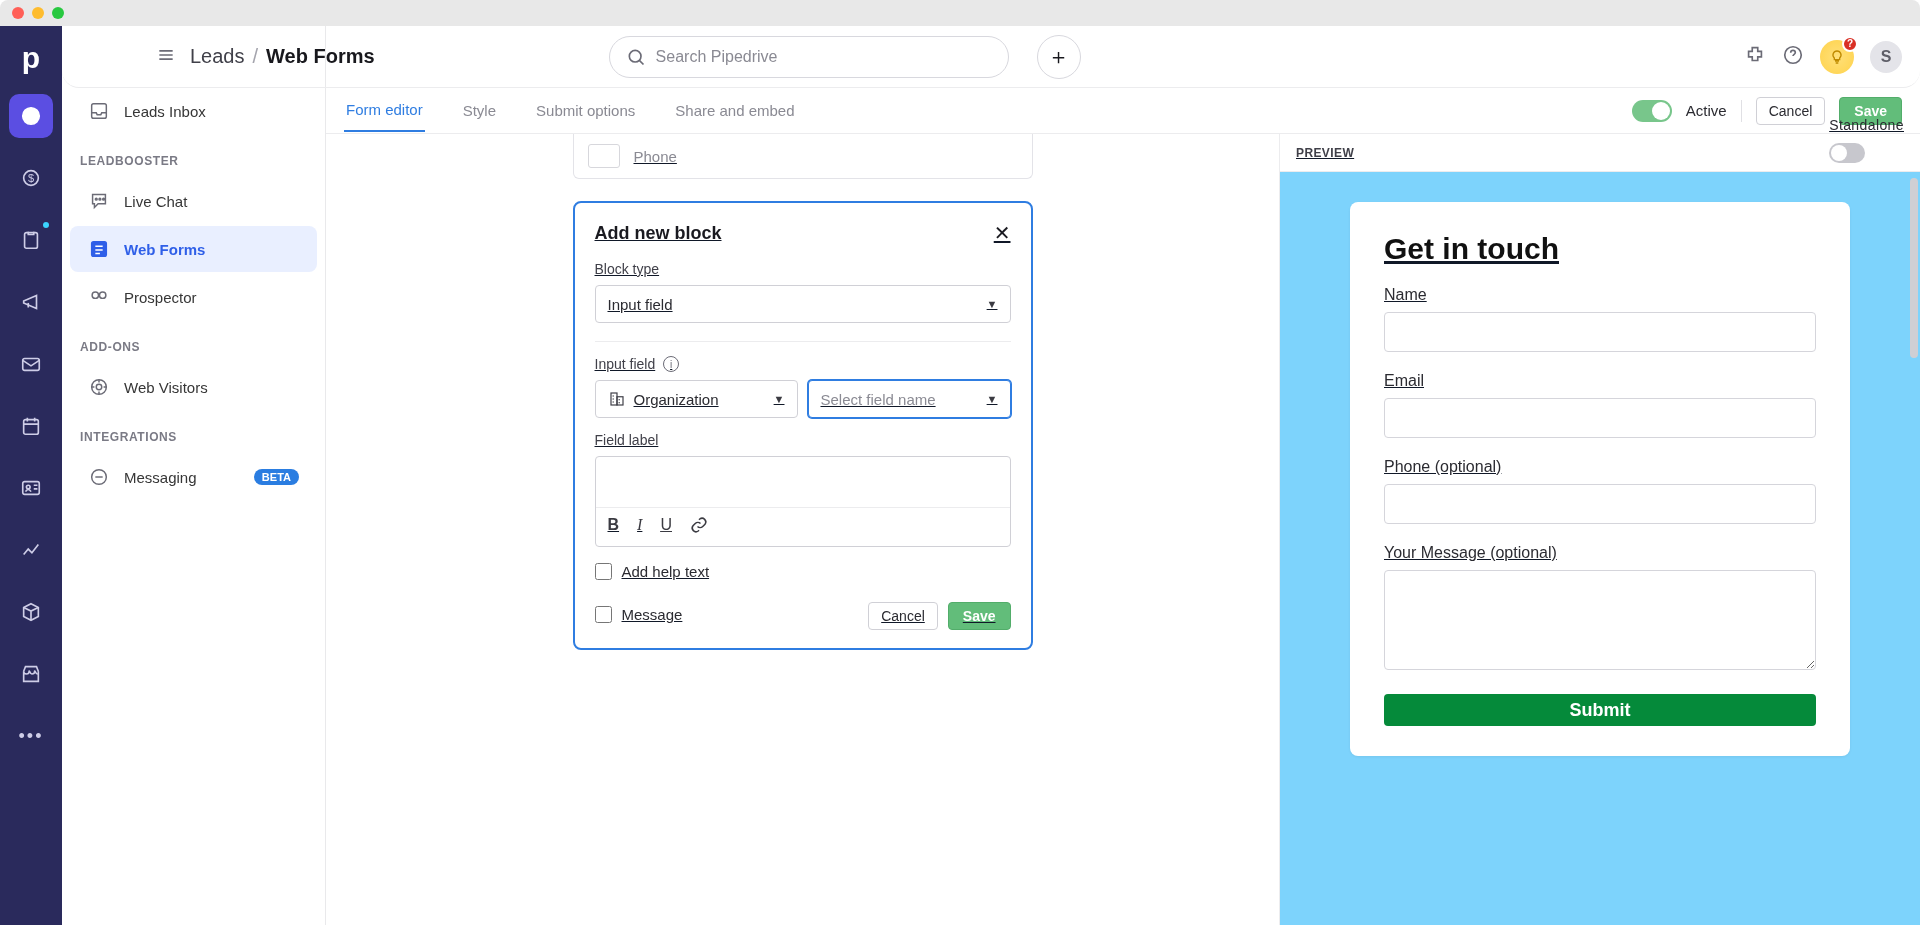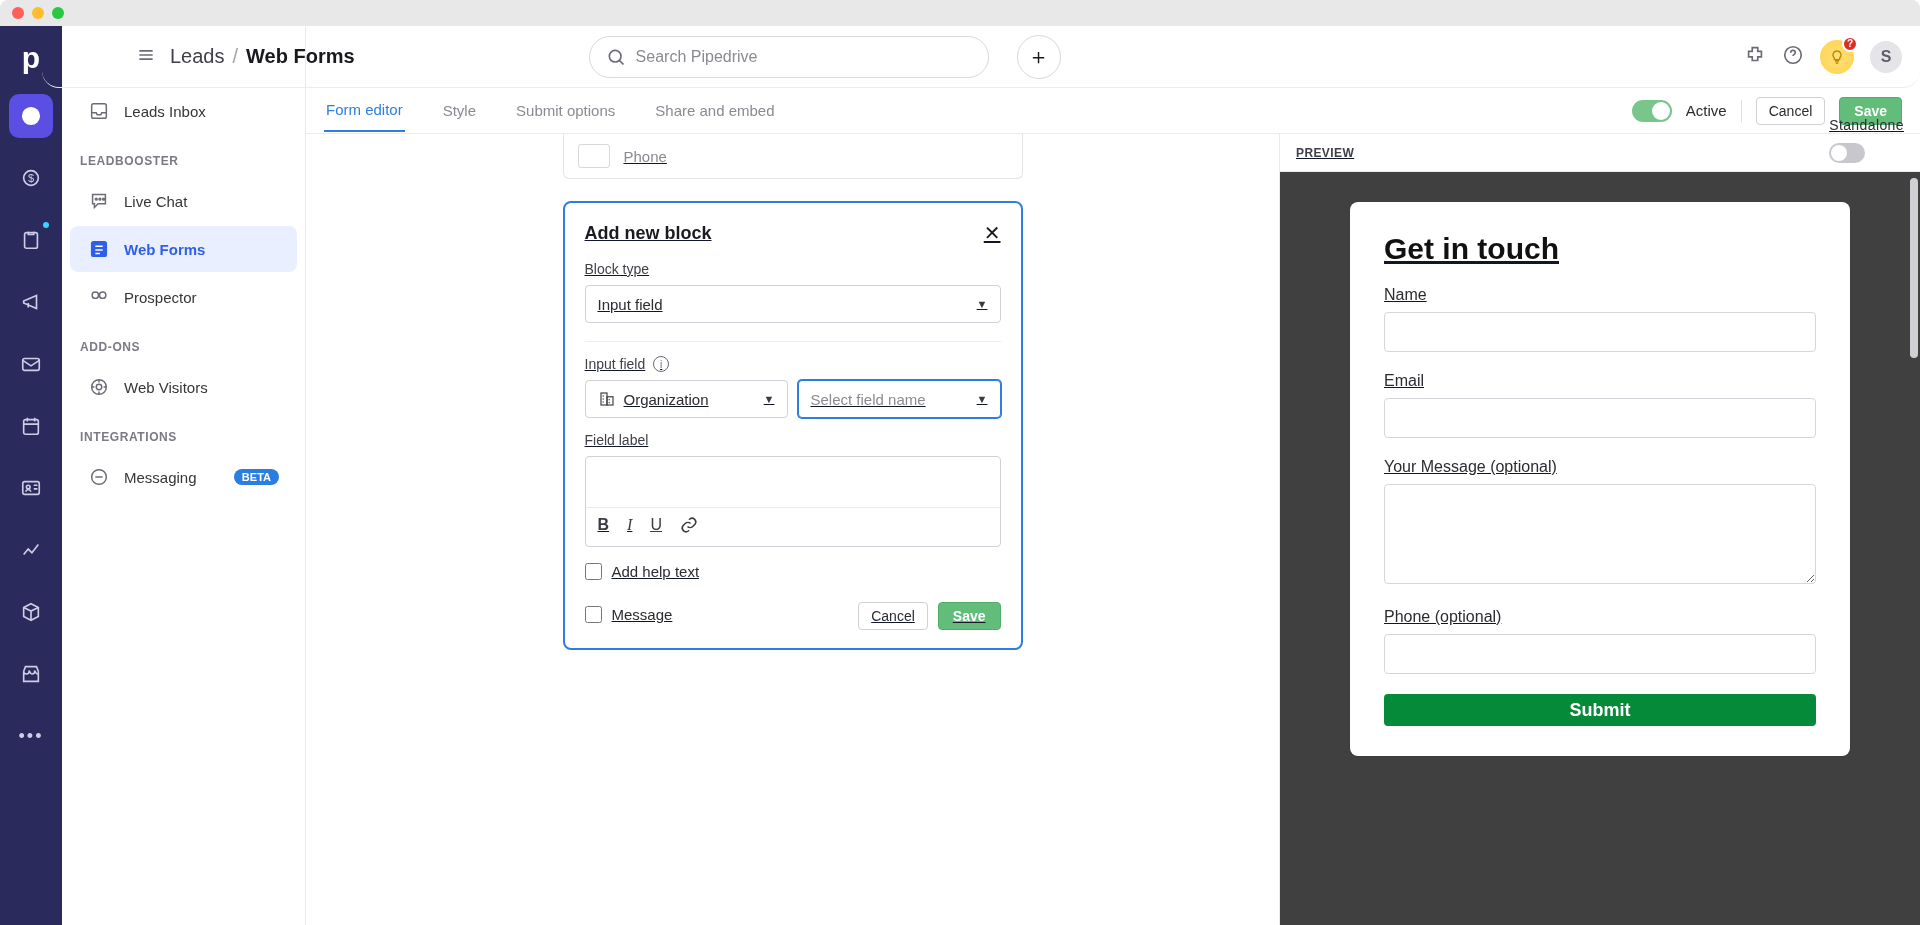--- a/index.html
+++ b/index.html
@@ -22,21 +22,21 @@
   .rail { background:#2a285a; }
   .rail-logo { color:#fff; font-weight:800; font-size:30px; height:36px; display:flex; align-items:center; justify-content:center; width:100%;}
   .rail-btn { width: 44px; height: 44px; display:flex; align-items:center; justify-content:center; border-radius:10px; color: #c8c6e6; position:relative;}
   .rail-btn svg { width:22px; height:22px; stroke:#cecde7; fill:none; stroke-width:1.8;}
   .rail-btn.active { background:#5b4ee4; background:#5847e0; background:#5a4ee0; background:#5b4ee2; background:#5a4ce1; background:#5b4ee2; }
   .rail-btn.active svg { stroke:#fff; fill:#fff;}
   .rail-dot { width:6px;height:6px;border-radius:50%;background:#3bd4ff;position:absolute;top:4px;right:4px;}
   .rail-more {color:#cecde7; font-size:18px; letter-spacing:2px;}
 
   
-  .sidepanel { width: 244px; background:#fff; border-right:1px solid #e9e9eb; flex-shrink:0; padding-top:4px;}
+  .sidepanel { width: 264px; background:#fff; border-right:1px solid #e9e9eb; flex-shrink:0; padding-top:4px;}
   .side-item { display:flex; align-items:center; gap:14px; padding:12px 18px; color:#363636; font-size:15px; cursor:pointer; border-radius:8px; margin:2px 8px;}
   .side-item svg { width:22px; height:22px; stroke:#6b6b76; fill:none; stroke-width:1.6;}
   .side-item.active { background:#e9efff; color:#2f5fe8; font-weight:600;}
   .side-item.active svg { stroke:#2f5fe8; fill:#2f5fe8;}
   .side-head { padding:18px 18px 8px; font-size:12px; font-weight:700; letter-spacing:0.6px; color:#7a7a85;}
   .badge-beta { background:#2a7de1; color:#fff; font-size:11px; font-weight:700; padding:2px 8px; border-radius:10px; margin-left:auto;}
 
   
   .main { flex:1; display:flex; flex-direction:column; min-width:0;}
 
@@ -99,21 +99,21 @@
   .card-foot{display:flex;align-items:center;justify-content:flex-end;gap:10px;margin-top:4px;}
   .card-foot-row{display:flex;align-items:center;justify-content:space-between;margin-top:18px;}
   .info-ico{width:16px;height:16px;border:1.6px solid #6b6b76;border-radius:50%;display:inline-flex;align-items:center;justify-content:center;font-size:10px;color:#6b6b76;}
 
   
   .preview-col{width:640px;flex-shrink:0;display:flex;flex-direction:column;background:#fff;}
   .preview-head{height:38px;border-bottom:1px solid #ececee;display:flex;align-items:center;padding:0 16px;font-size:12px;font-weight:700;letter-spacing:.4px;color:#404049;}
   .preview-head-right{margin-left:auto;display:flex;gap:10px;font-size:14px;font-weight:500;color:#6b6b76;flex-direction:column;}
   .switch-off{width:36px;height:20px;border-radius:10px;background:#c7c7cd;position:relative;}
   .switch-off::after{content:"";width:16px;height:16px;border-radius:50%;background:#fff;position:absolute;top:2px;left:2px;}
-  .preview-body{flex:1;background:#404040;overflow:auto;padding:30px 70px;position:relative;}
+  .preview-body{flex:1;background:#7dd3fc;overflow:auto;padding:30px 70px;position:relative;}
   .preview-scroll{width:8px;position:absolute;right:2px;top:6px;height:180px;background:#cfcfd4;border-radius:4px;}
   .form-card{background:#fff;border-radius:8px;box-shadow:0 1px 3px rgba(0,0,0,0.06);padding:30px 34px 30px;}
   .form-title{font-size:30px;font-weight:800;margin-bottom:20px;color:#111;}
   .ff{margin-bottom:20px;}
   .ff label{display:block;font-size:16px;color:#2b2b31;margin-bottom:8px;}
   .ff input,.ff textarea{width:100%;border:1px solid #d5d5db;border-radius:4px;height:40px;padding:8px 10px;font-size:15px;}
   .ff textarea{height:100px;resize:both;}
   .submit{width:100%;height:32px;background:#058a3a;color:#fff;border:none;border-radius:4px;font-size:18px;font-weight:600;cursor:pointer;}
 </style>
 </head>
@@ -395,27 +395,27 @@
             <div class="form-title">Get in touch</div>
             <div class="ff">
               <label>Name</label>
               <input type="text" style="">
             </div>
             <div class="ff">
               <label>Email</label>
               <input type="text" style="">
             </div>
             <div class="ff">
+              <label>Phone (optional)</label>
+              <input type="text" style="">
+            </div>
+            <div class="ff">
               <label>Your Message (optional)</label>
               <textarea style=""></textarea>
             </div>
-            <div class="ff">
-              <label>Phone (optional)</label>
-              <input type="text" style="">
-            </div>
             <button class="submit btn-green-strong">Submit</button>
           </div>
         </div>
       </div>
     </div>
 
   </div>
 </div>
 
 </body></html>

